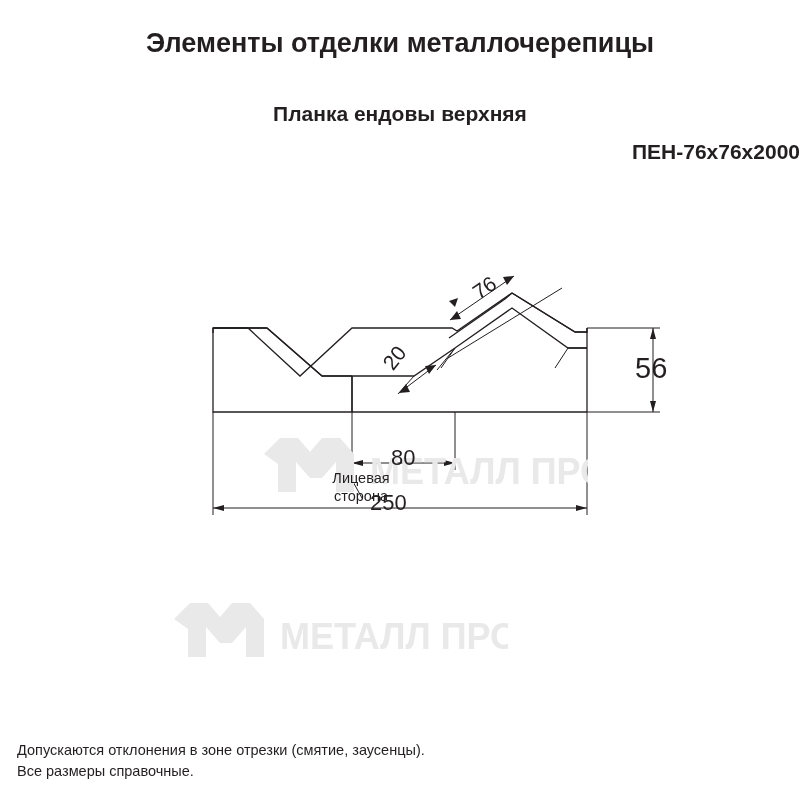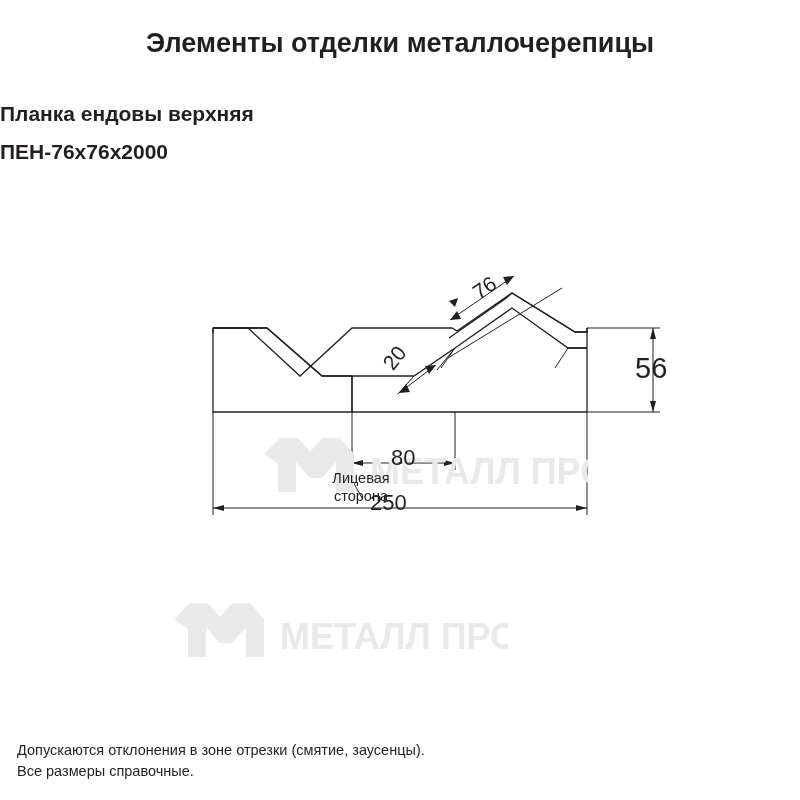--- a/index.html
+++ b/index.html
@@ -27,29 +27,29 @@
     width: 800px;
     text-align: center;
     font-size: 27px;
     font-weight: bold;
     letter-spacing: 0px;
   }
   .subtitle {
     position: absolute;
     left: 0; top: 102px;
     width: 800px;
-    text-align: left;
+    text-align: center;
     font-size: 21px;
     font-weight: bold;
   }
   .code {
     position: absolute;
     left: 0; top: 140px;
     width: 800px;
-    text-align: left;
+    text-align: right;
     font-size: 21px;
     font-weight: bold;
   }
   .drawing {
     position: absolute;
     left: 0; top: 180px;
     width: 800px;
     height: 430px;
   }
   .watermark {

